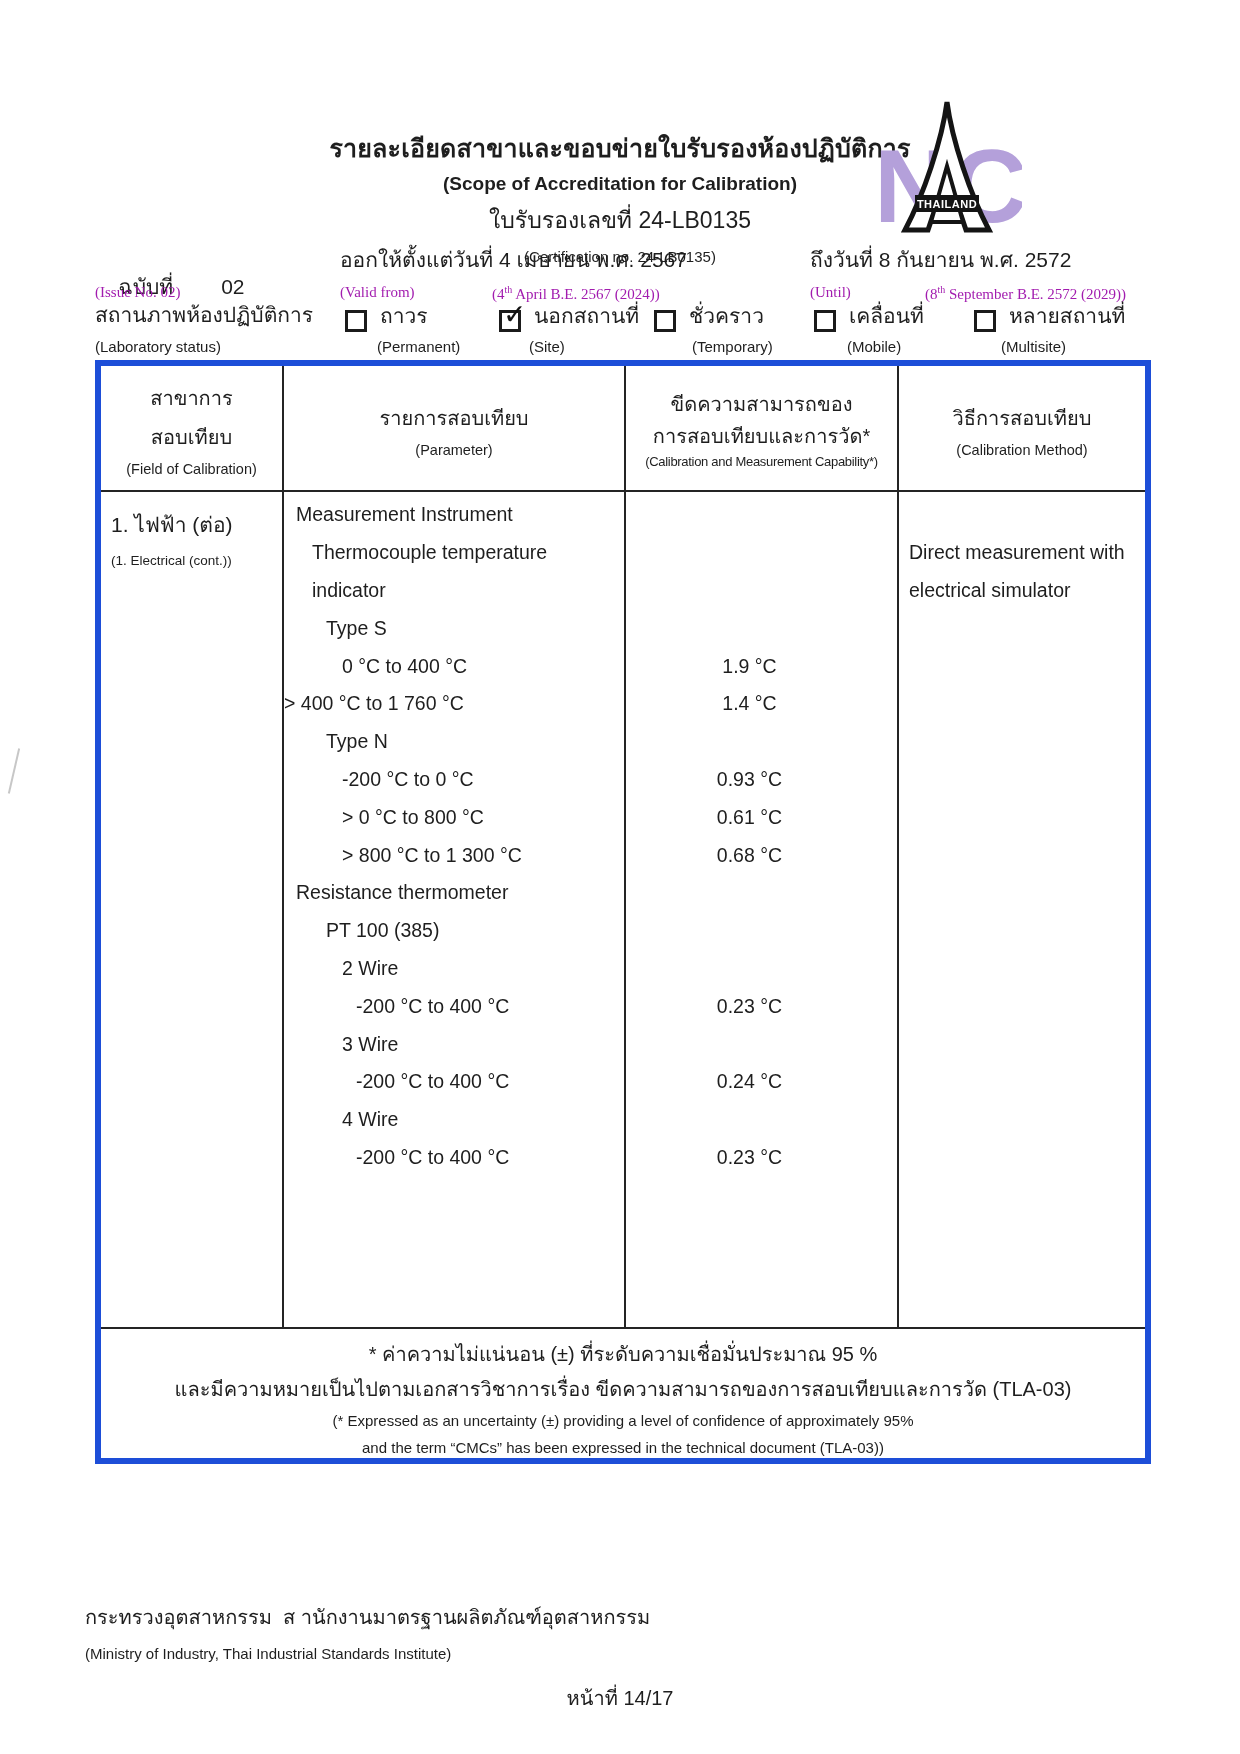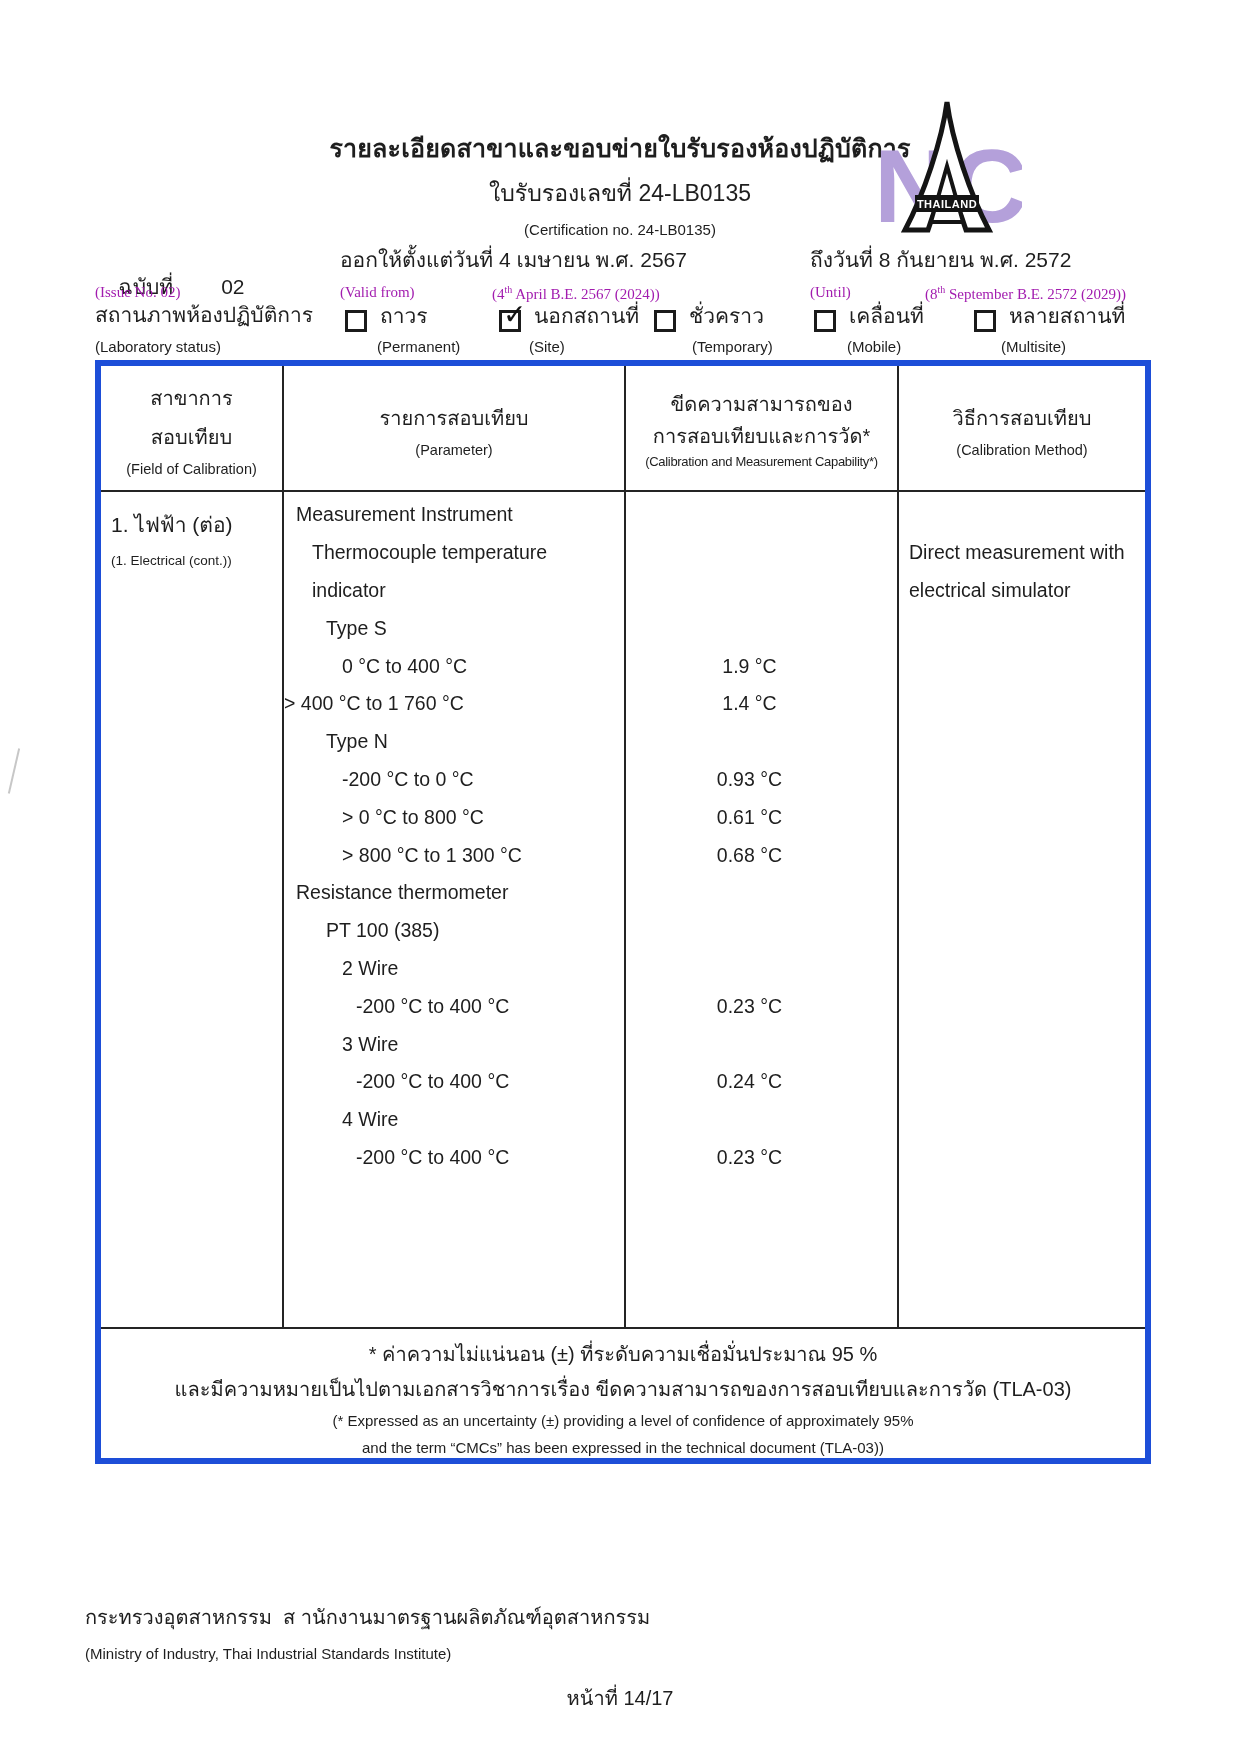--- a/index.html
+++ b/index.html
@@ -67,20 +67,21 @@
 </style>
 </head>
 <body>
 
 <div class="page">
 
   <div class="artifact"></div>
 
   <div class="title-block">
     <div class="title-th">รายละเอียดสาขาและขอบข่ายใบรับรองห้องปฏิบัติการ</div>
+    <div class="title-en">(Scope of Accreditation for Calibration)</div>
     <div class="cert-th">ใบรับรองเลขที่ 24-LB0135</div>
     <div class="cert-en">(Certification no. 24-LB0135)</div>
   </div>
 
   <div class="logo">
     <svg width="150" height="138" viewBox="0 0 150 138">
       <text x="2" y="124" font-size="104" font-weight="bold" fill="#b4a0da" font-family="Liberation Sans, sans-serif">N</text>
       <text x="80" y="124" font-size="104" font-weight="bold" fill="#b4a0da" font-family="Liberation Sans, sans-serif">C</text>
       <path d="M75,4 C70,42 52,96 33,132 L56,132 C63,110 68,98 75,85 C82,98 87,110 94,132 L117,132 C98,96 80,42 75,4 Z" fill="#ffffff" stroke="#141414" stroke-width="5"></path>
       <path d="M75,68 L91,124 L59,124 Z" fill="#ffffff" stroke="#141414" stroke-width="4"></path>

